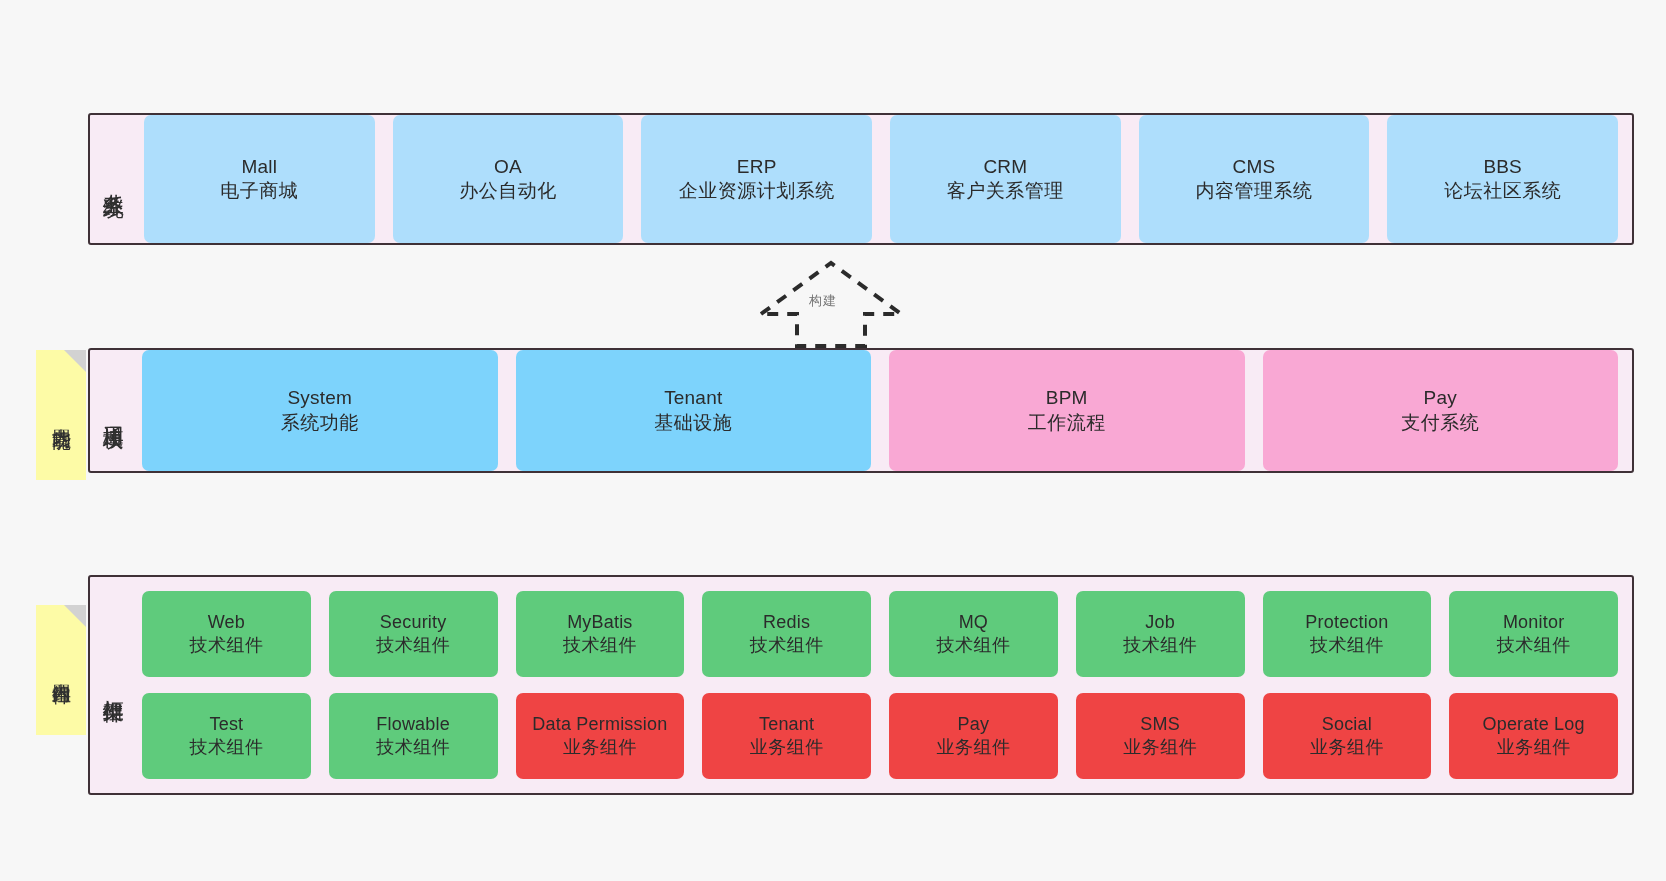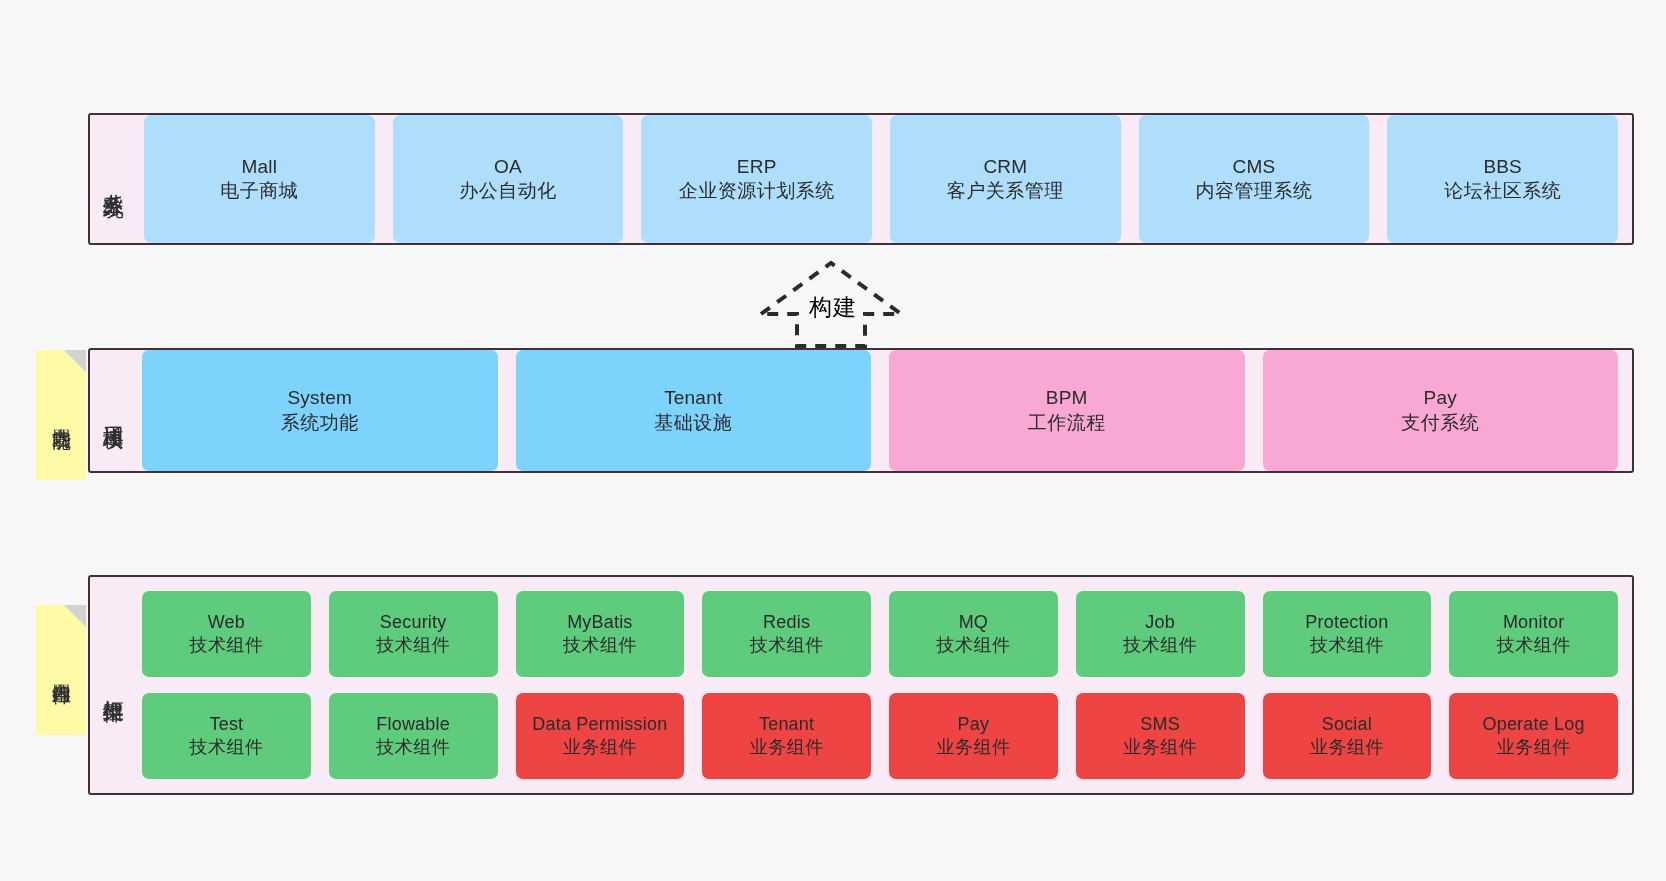--- a/index.html
+++ b/index.html
@@ -88,22 +88,22 @@
   #layer-business .cell{min-height:74px;}
   #layer-common  .cell{min-height:75px;}
   #layer-framework .cells{gap:16px;padding:14px 14px 14px 6px;}
   #layer-framework .cell{font-size:18px;}
 
   
   .arrow{position:absolute;}
   .arrow svg{display:block;overflow:visible;}
   .arrow .alabel{
     position:absolute;
-    font-size:23px;
-    color:#000000;
+    font-size:13px;
+    color:#737373;
     letter-spacing:1px;
     white-space:nowrap;
     background:transparent;
     text-align:right;
   }
   #arrow-build {left:757px; top:258px; width:148px; height:92px;}
   #arrow-build  .alabel{left:52px; top:34px;}
   #arrow-impl  {left:771px; top:487px; width:148px; height:92px;}
   #arrow-impl   .alabel{left:52px; top:34px;}
 

